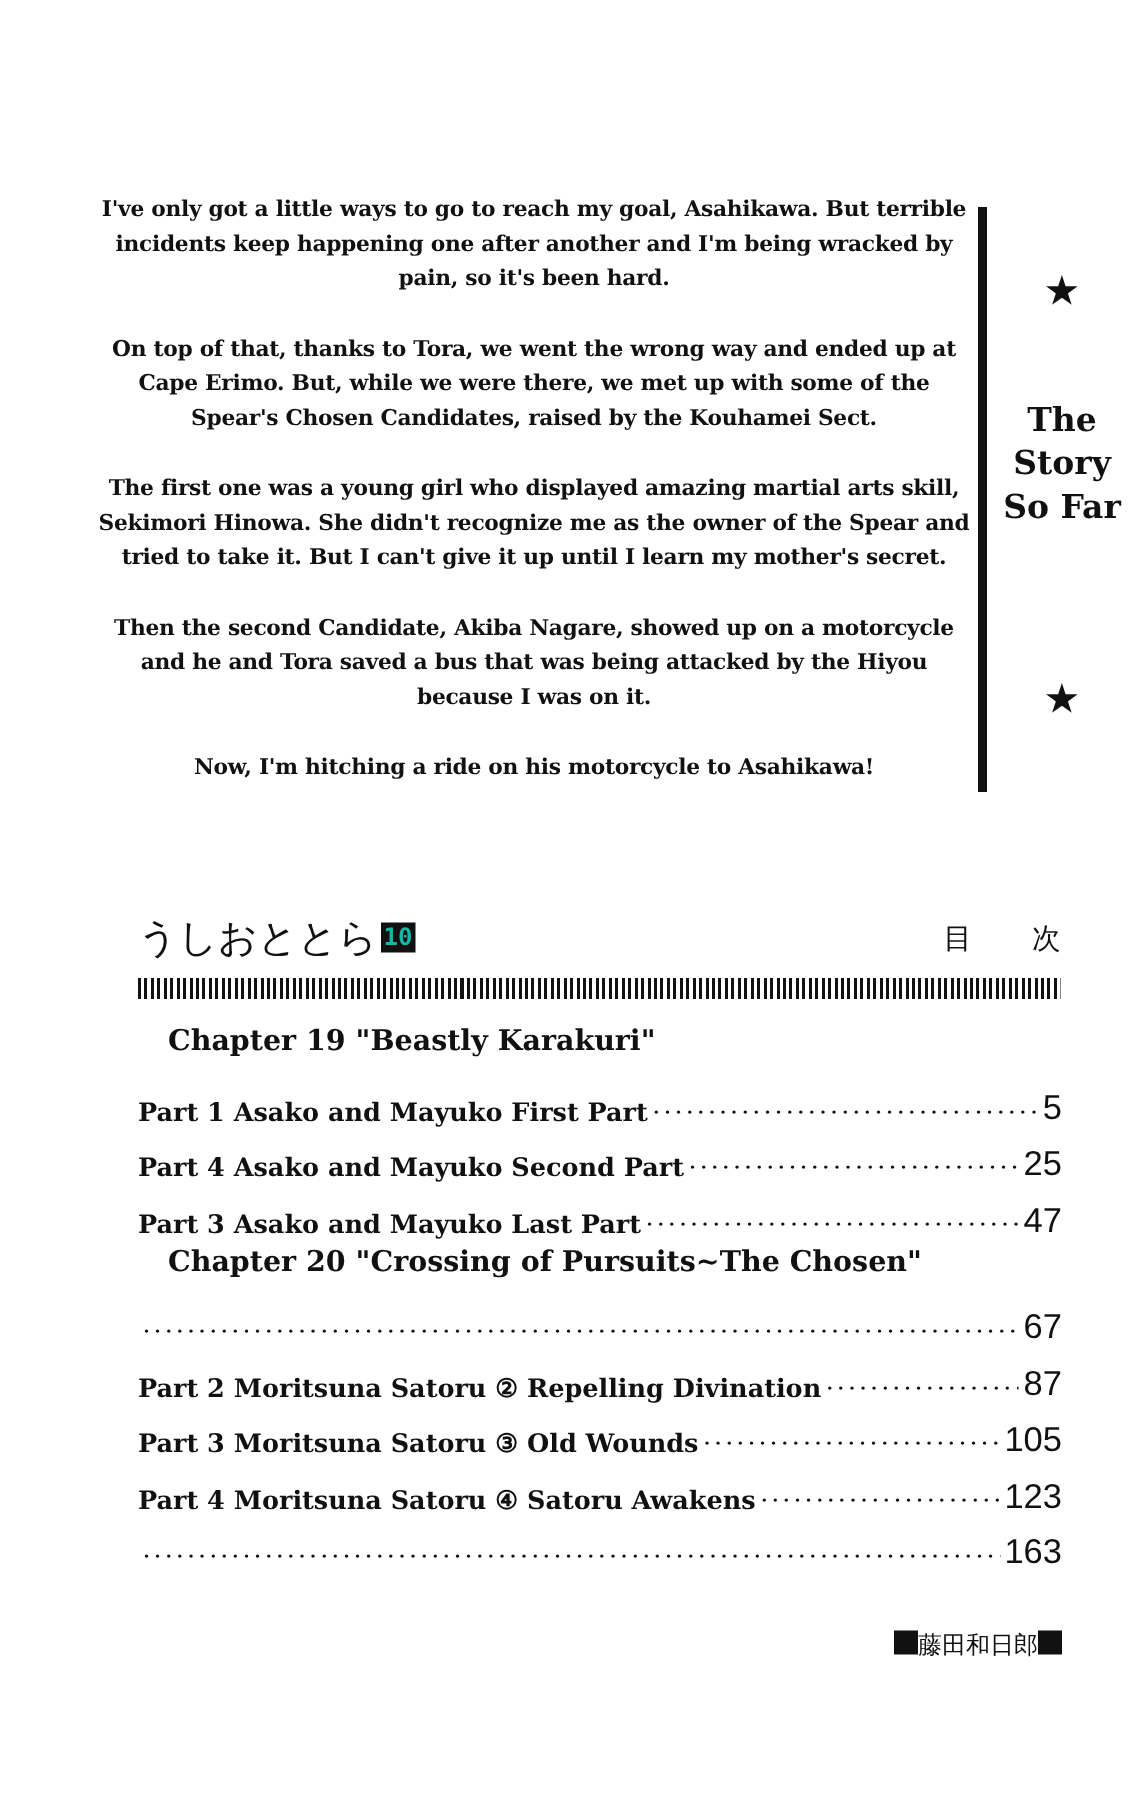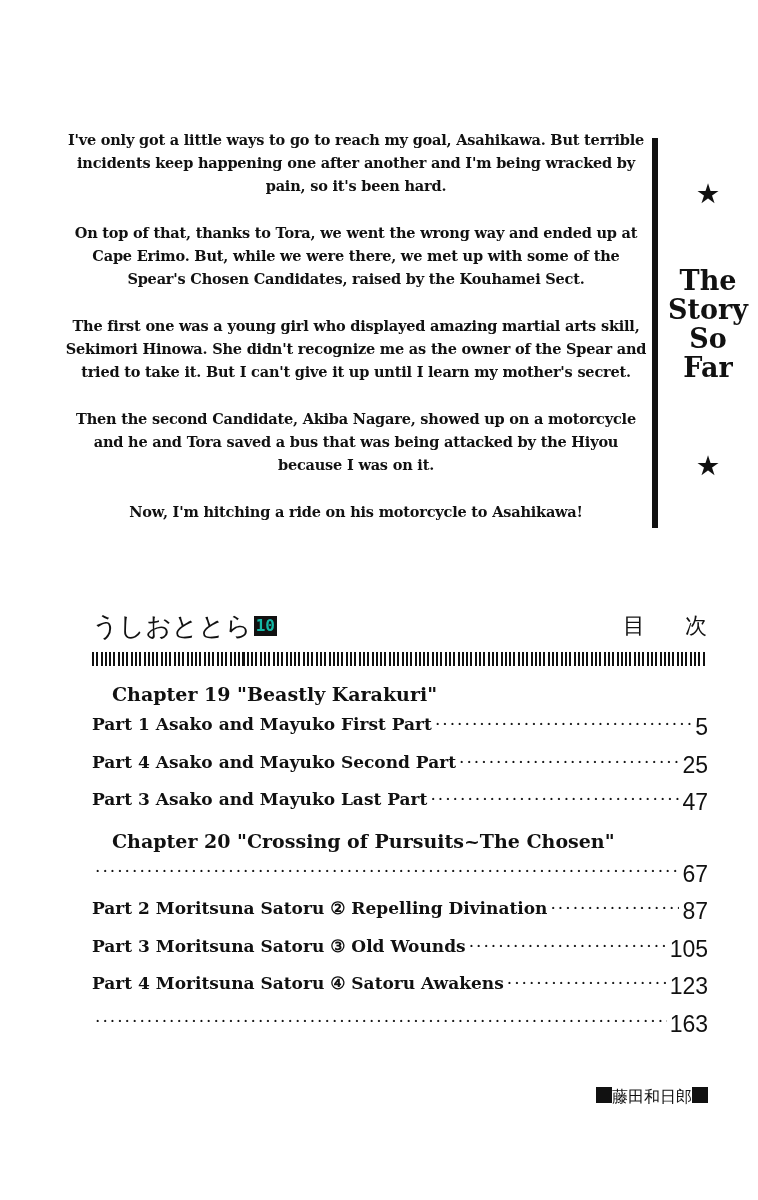--- a/index.html
+++ b/index.html
@@ -4,29 +4,29 @@
 <style>
   html,body{margin:0;padding:0;background:#fff;}
   body{width:758px;height:1200px;position:relative;overflow:hidden;color:#111;}
   .story{position:absolute;left:62px;top:128px;width:588px;font-family:"DejaVu Serif",serif;font-weight:bold;font-size:14.5px;line-height:23px;text-align:center;letter-spacing:-0.2px;}
   .story p{margin:0 0 24px 0;}
   .vbar{position:absolute;left:652px;top:138px;width:6px;height:390px;background:#111;}
   .side{position:absolute;left:662px;top:170px;width:92px;text-align:center;font-family:"DejaVu Serif",serif;font-weight:bold;}
   .star{font-size:24px;line-height:24px;}
   .star.top{position:absolute;left:0;width:92px;top:12px;}
   .star.bot{position:absolute;left:0;width:92px;top:284px;}
-  .side-title{position:absolute;left:0;width:92px;top:96px;font-size:27px;line-height:29px;}
+  .side-title{position:absolute;left:0;width:92px;top:96px;font-size:22px;line-height:29px;}
   .toc-head{position:absolute;left:92px;top:611px;width:615px;height:30px;}
   .series{position:absolute;left:0;top:0;font-family:"DejaVu Sans",sans-serif;font-size:26px;line-height:30px;}
   .vol{display:inline-block;background:#111;color:#14b8a6;font-size:16px;line-height:20px;padding:0 2px;margin-left:2px;vertical-align:4px;font-family:"DejaVu Sans Mono",monospace;font-weight:bold;}
-  .mokuji{position:absolute;right:0;top:0;font-family:"DejaVu Sans",sans-serif;font-size:22px;line-height:30px;letter-spacing:40px;margin-right:-40px;}
+  .mokuji{position:absolute;right:0;top:0;font-family:"DejaVu Sans",sans-serif;font-size:19px;line-height:30px;letter-spacing:40px;margin-right:-40px;}
   .ticks{position:absolute;left:92px;top:652px;width:615px;height:14px;background:repeating-linear-gradient(90deg,#111 0 2px,#fff 2px 4.3px);}
   .toc{position:absolute;left:92px;top:680px;width:616px;font-family:"DejaVu Serif",serif;font-weight:bold;}
   .chapter{font-size:19px;line-height:24px;padding-left:20px;margin:2px 0 8px 0;}
-  .row{display:flex;align-items:flex-start;font-size:17px;height:37.5px;}
+  .row{display:flex;align-items:flex-end;font-size:17px;height:37.5px;}
   .row .title{white-space:nowrap;}
   .row .dots{flex:1;overflow:hidden;white-space:nowrap;margin:0 3px;font-weight:normal;letter-spacing:2px;}
   .row .dots::before{content:"·······························································································";}
   .row .page{font-family:"Liberation Sans",sans-serif;font-weight:normal;font-size:23px;}
   .author{position:absolute;right:50px;top:1085px;font-family:"DejaVu Sans",sans-serif;font-size:16px;line-height:24px;}
   .author .blk{display:inline-block;width:16px;height:16px;background:#111;vertical-align:-1px;}
 </style>
 </head>
 <body>
 

